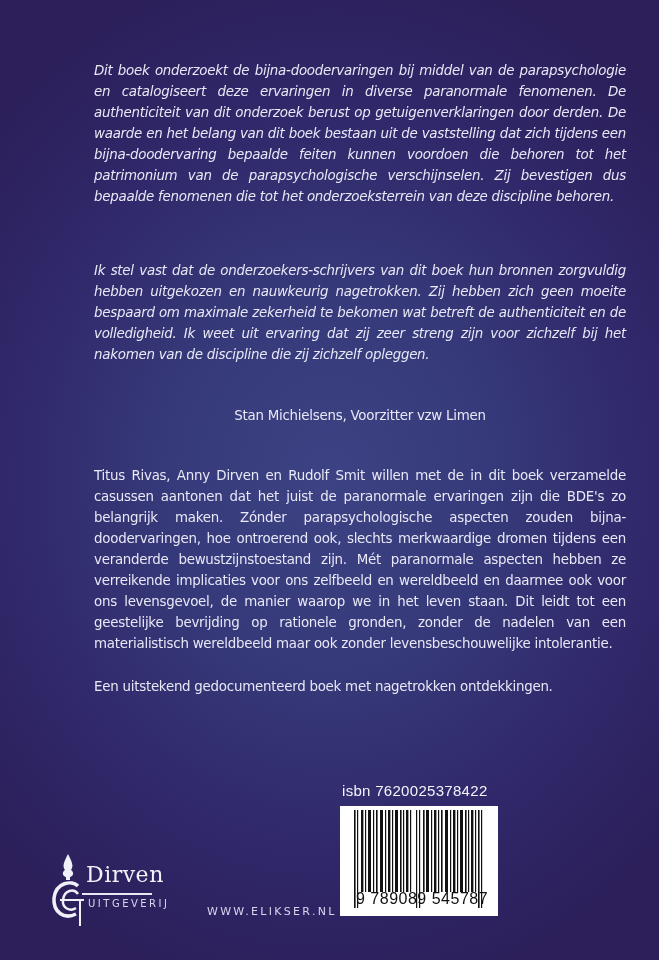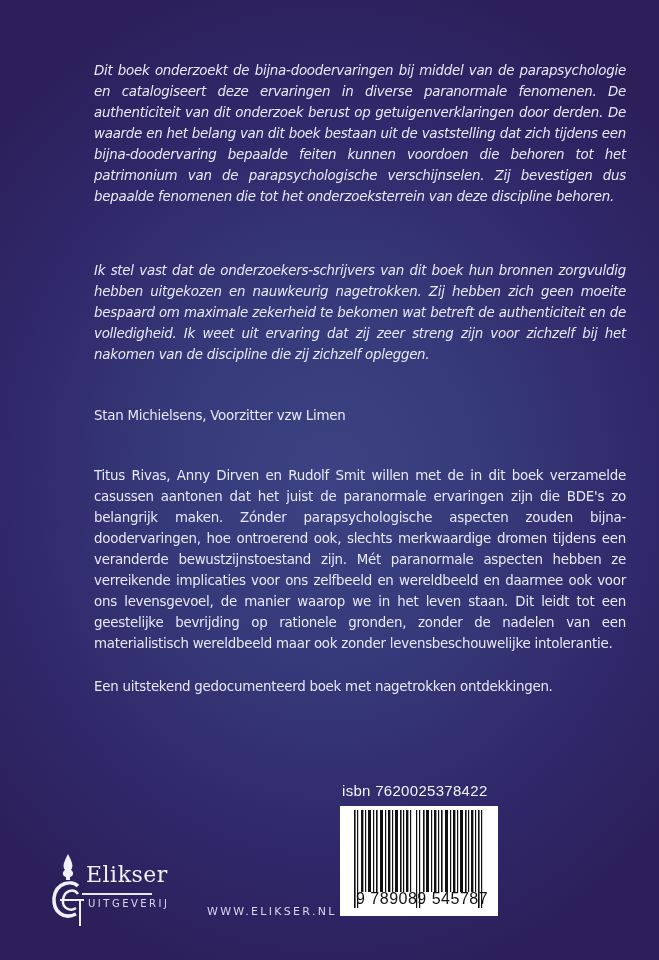--- a/index.html
+++ b/index.html
@@ -11,21 +11,21 @@
     }
     .text-block {
       position: absolute; left: 58px; width: 532px;
       font-size: 13.4px; line-height: 21px; text-align: justify;
       letter-spacing: -0.25px;
       margin-left: 36px;
     }
     .italic { font-style: italic; }
     #p1 { top: 60px; }
     #p2 { top: 260px; }
-    #sig { top: 405px; text-align: left; }
+    #sig { top: 405px; text-align: center; }
     #p3 { top: 465px; }
     #p3b { top: 676px; text-align: left; }
 
     .logo { position: absolute; left: 48px; top: 862px; width: 110px; height: 70px; }
     .logo-word {
       position: absolute; left: 38px; top: 0; font-family: "DejaVu Serif", "Liberation Serif", serif;
       font-size: 22px; color: #f2f2f8; letter-spacing: 0.5px;
     }
     .logo-line { position: absolute; left: 34px; top: 31px; width: 70px; height: 1.5px; background: #e8e8f4; }
     .logo-sub {
@@ -58,21 +58,21 @@
 <div class="text-block" id="p3b">Een uitstekend gedocumenteerd boek met nagetrokken ontdekkingen.</div>
 
 <div class="logo">
   <svg class="logo-mark" viewBox="0 0 40 80" width="40" height="80">
     <path d="M20 4 C16 12 14 16 17 20 C14 22 14 26 18 27 L18 30 L22 30 L22 27 C26 26 26 22 23 20 C26 16 24 12 20 4 Z" fill="#f0f0f8"></path>
     <path d="M30 36 C24 30 8 32 6 48 C5 62 16 70 28 64" stroke="#f0f0f8" stroke-width="3.5" fill="none"></path>
     <path d="M30 44 C26 38 16 40 15 50 C14 58 22 62 28 58" stroke="#f0f0f8" stroke-width="2.5" fill="none"></path>
     <line x1="12" y1="50" x2="36" y2="50" stroke="#f0f0f8" stroke-width="2"></line>
     <line x1="32" y1="50" x2="32" y2="76" stroke="#f0f0f8" stroke-width="2"></line>
   </svg>
-  <div class="logo-word">Elikser</div>
+  <div class="logo-word">Dirven</div>
   <div class="logo-line"></div>
   <div class="logo-sub">UITGEVERIJ</div>
 </div>
 
 <div class="website">WWW.ELIKSER.NL</div>
 
 <div class="isbn-label">isbn 7620025378422</div>
 <div class="barcode">
   <svg width="158" height="110">
     <g fill="#111">

